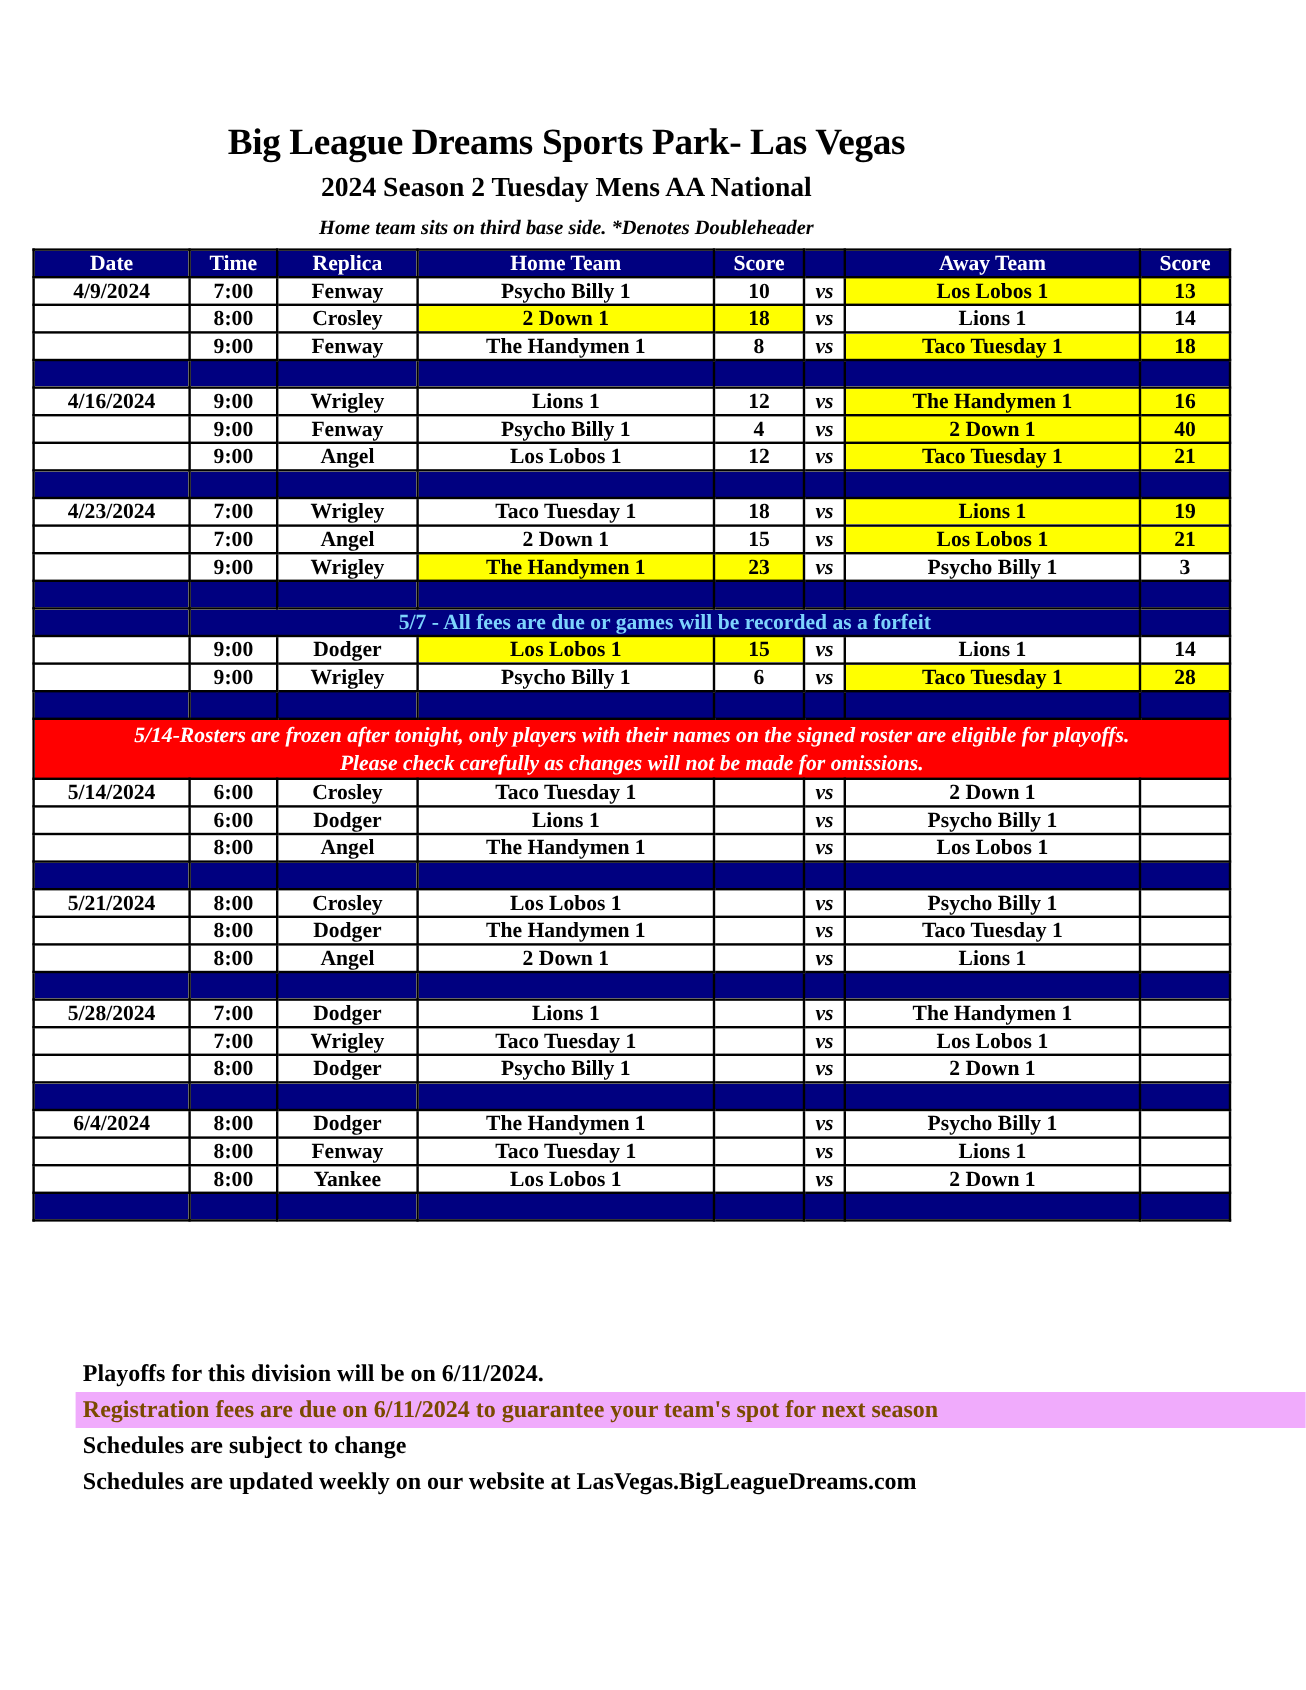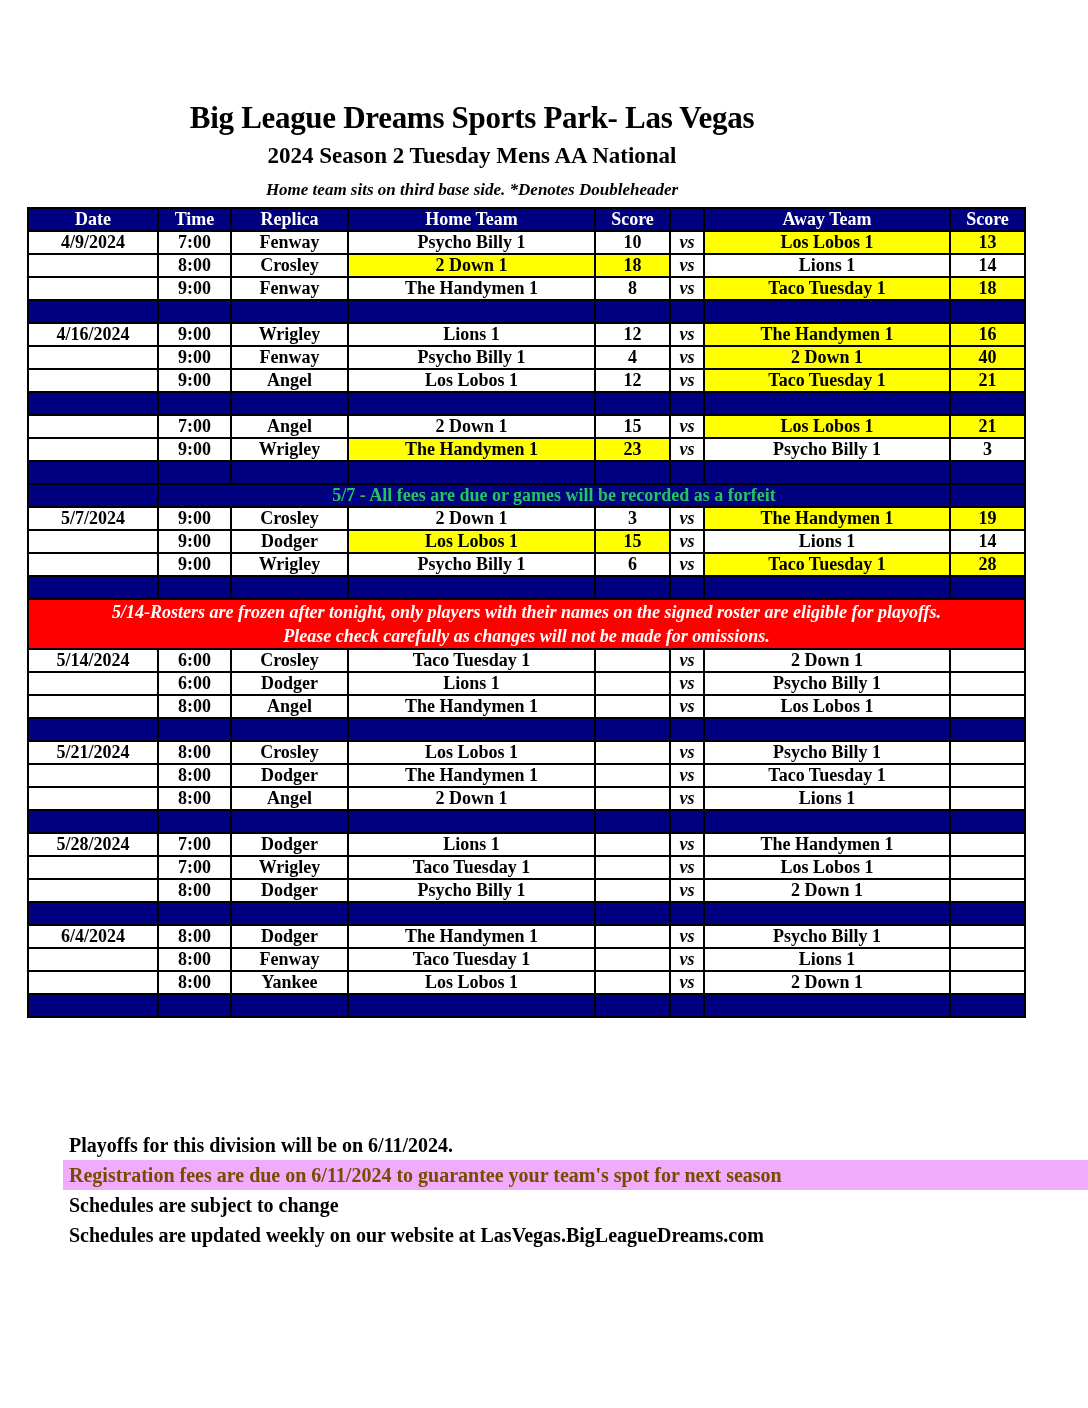--- a/index.html
+++ b/index.html
@@ -12,21 +12,21 @@
   table.sched td, table.sched th { border: 2px solid #000; height: 21px; padding: 0; text-align: center; font-weight: bold; font-size: 18px; line-height: 21px; white-space: nowrap; overflow: hidden; }
   table.sched th { background: #000080; color: #ffffff; border-color: #000; }
   .c-date { width: 130px; } .c-time { width: 73px; } .c-rep { width: 117px; } .c-home { width: 247px; }
   .c-s1 { width: 75px; } .c-vs { width: 34px; } .c-away { width: 246px; } .c-s2 { width: 75px; }
   tr.game td { background: #ffffff; }
   tr.spacer td { background: #000080; height: 21px; }
   td.win { background: #ffff00 !important; }
   td.vs { font-style: italic; text-align: left; padding-left: 6px; font-size: 15px; }
   td.home-plain { font-weight: normal; }
   tr.special td { background: #ffff00; }
-  tr.notice td { background: #000080; color: #22c55e; }
+  tr.notice td { background: #000080; color: #7dd3fc; }
   tr.notice td.msg { font-size: 18px; }
   tr.red td { background: #ff0000; color: #ffffff; font-size: 18px; line-height: 24px; height: 48px; white-space: normal; font-style: italic; }
   .footer { position: absolute; left: 27px; width: 1030px; font-weight: bold; font-size: 20px; line-height: 30px; margin-left: 36px; }
   .footer div { padding-left: 6px; height: 30px; }
   .footer .hl { background: #f0abfc; color: #7a4a00; }
 </style>
 </head>
 <body>
 
 <div class="hdr title">Big League Dreams Sports Park- Las Vegas</div>
@@ -131,20 +131,30 @@
         <td></td>
         <td></td>
         <td></td>
         <td></td>
         <td></td>
         <td></td>
         <td></td>
         <td></td>
       </tr>
       <tr class="game">
+        <td>4/23/2024</td>
+        <td>7:00</td>
+        <td>Wrigley</td>
+        <td class="home-plain">Taco Tuesday 1</td>
+        <td class="home-plain">18</td>
+        <td class="vs">vs</td>
+        <td class="win">Lions 1</td>
+        <td class="win">19</td>
+      </tr>
+      <tr class="game">
         <td></td>
         <td>7:00</td>
         <td>Angel</td>
         <td class="home-plain">2 Down 1</td>
         <td class="home-plain">15</td>
         <td class="vs">vs</td>
         <td class="win">Los Lobos 1</td>
         <td class="win">21</td>
       </tr>
       <tr class="game">
@@ -164,30 +174,20 @@
         <td></td>
         <td></td>
         <td></td>
         <td></td>
         <td></td>
       </tr>
       <tr class="notice">
         <td></td>
         <td class="msg home-plain" colspan="6">5/7 - All fees are due or games will be recorded as a forfeit</td>
         <td></td>
-      </tr>
-      <tr class="game">
-        <td>5/7/2024</td>
-        <td>9:00</td>
-        <td>Crosley</td>
-        <td class="home-plain">2 Down 1</td>
-        <td class="home-plain">3</td>
-        <td class="vs">vs</td>
-        <td class="win">The Handymen 1</td>
-        <td class="win">19</td>
       </tr>
       <tr class="game">
         <td></td>
         <td>9:00</td>
         <td>Dodger</td>
         <td class="win">Los Lobos 1</td>
         <td class="win">15</td>
         <td class="vs">vs</td>
         <td class="home-plain">Lions 1</td>
         <td class="home-plain">14</td>

